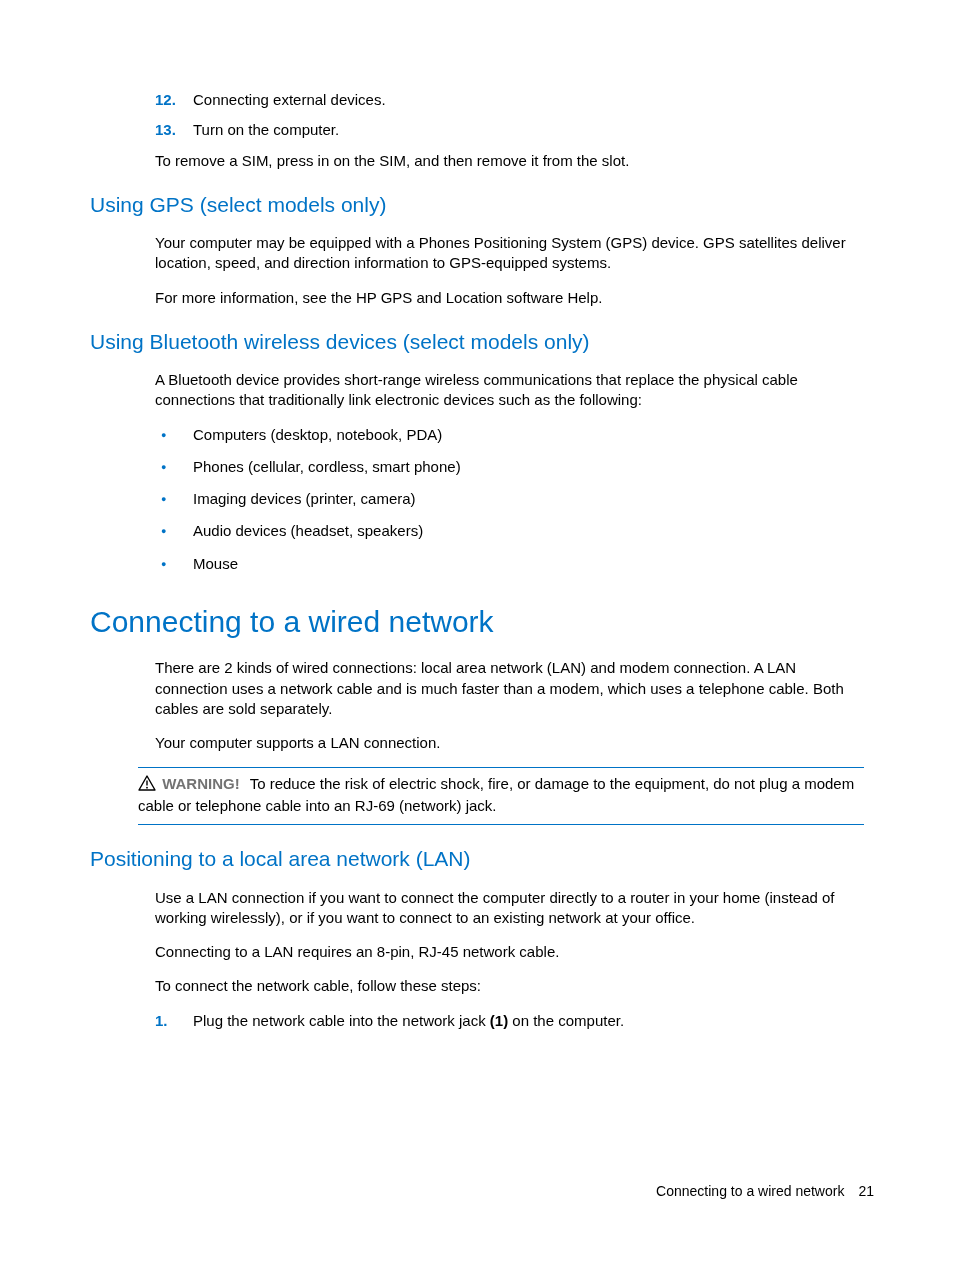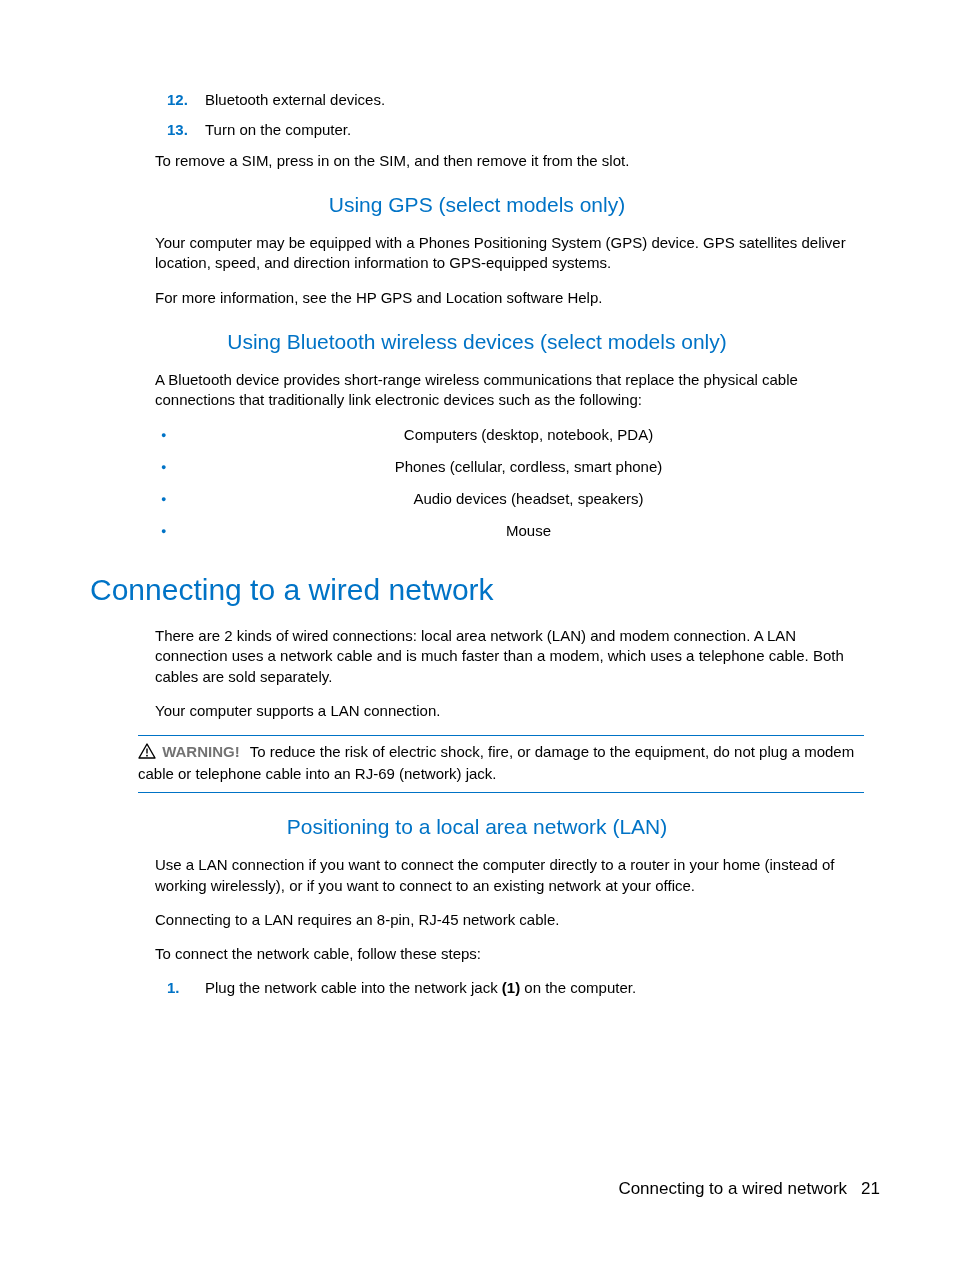--- a/index.html
+++ b/index.html
@@ -15,48 +15,45 @@
   }
   .page {
     padding: 90px 90px 0 90px;
   }
   .indent {
     margin-left: 65px;
   }
   .ol-row {
     display: flex;
     margin-bottom: 10px;
-    margin-left: 12px;
   }
   .ol-num {
     color: #0073c6;
     font-weight: bold;
     min-width: 38px;
     flex: 0 0 38px;
   }
   .ol-text { flex: 1; }
   p.para {
     margin-bottom: 14px;
   }
   h2.sub {
     color: #0073c6;
     font-size: 21px;
     font-weight: normal;
     margin: 20px 0 14px 0;
-    text-align: center;
   }
   h1.main {
     color: #0073c6;
     font-size: 30px;
     font-weight: normal;
     margin: 28px 0 16px 0;
   }
   ul.bullets {
     list-style: none;
-    text-align: center;
   }
   ul.bullets li {
     position: relative;
     padding-left: 38px;
     margin-bottom: 12px;
   }
   ul.bullets li::before {
     content: "●";
     color: #0073c6;
     font-size: 9px;
@@ -78,54 +75,55 @@
   }
   .warn-label {
     color: #737373;
     font-weight: bold;
     margin-right: 10px;
   }
   .bold-inline { font-weight: bold; }
   .footer {
     position: absolute;
     bottom: 70px;
-    right: 74px;
-    font-size: 17px;
+    right: 80px;
+    font-size: 14px;
   }
   .footer-title { margin-right: 14px; }
 </style>
 </head>
 <body>
 
 <div class="page">
 
   <div class="indent">
     <div class="ol-row">
       <div class="ol-num">12.</div>
-      <div class="ol-text">Bluetooth external devices.</div>
+      <div class="ol-text">Connecting external devices.</div>
     </div>
     <div class="ol-row">
       <div class="ol-num">13.</div>
       <div class="ol-text">Turn on the computer.</div>
     </div>
     <p class="para">To remove a SIM, press in on the SIM, and then remove it from the slot.</p>
   </div>
 
   <h2 class="sub">Using GPS (select models only)</h2>
   <div class="indent">
     <p class="para">Your computer may be equipped with a Phones Positioning System (GPS) device. GPS satellites deliver location, speed, and direction information to GPS-equipped systems.</p>
     <p class="para">For more information, see the HP GPS and Location software Help.</p>
   </div>
 
   <h2 class="sub">Using Bluetooth wireless devices (select models only)</h2>
   <div class="indent">
     <p class="para">A Bluetooth device provides short-range wireless communications that replace the physical cable connections that traditionally link electronic devices such as the following:</p>
     <ul class="bullets">
       <li>Computers (desktop, notebook, PDA)</li>
       <li>Phones (cellular, cordless, smart phone)</li>
+      <li>Imaging devices (printer, camera)</li>
       <li>Audio devices (headset, speakers)</li>
       <li>Mouse</li>
     </ul>
   </div>
 
   <h1 class="main">Connecting to a wired network</h1>
   <div class="indent">
     <p class="para">There are 2 kinds of wired connections: local area network (LAN) and modem connection. A LAN connection uses a network cable and is much faster than a modem, which uses a telephone cable. Both cables are sold separately.</p>
     <p class="para">Your computer supports a LAN connection.</p>
   </div>

